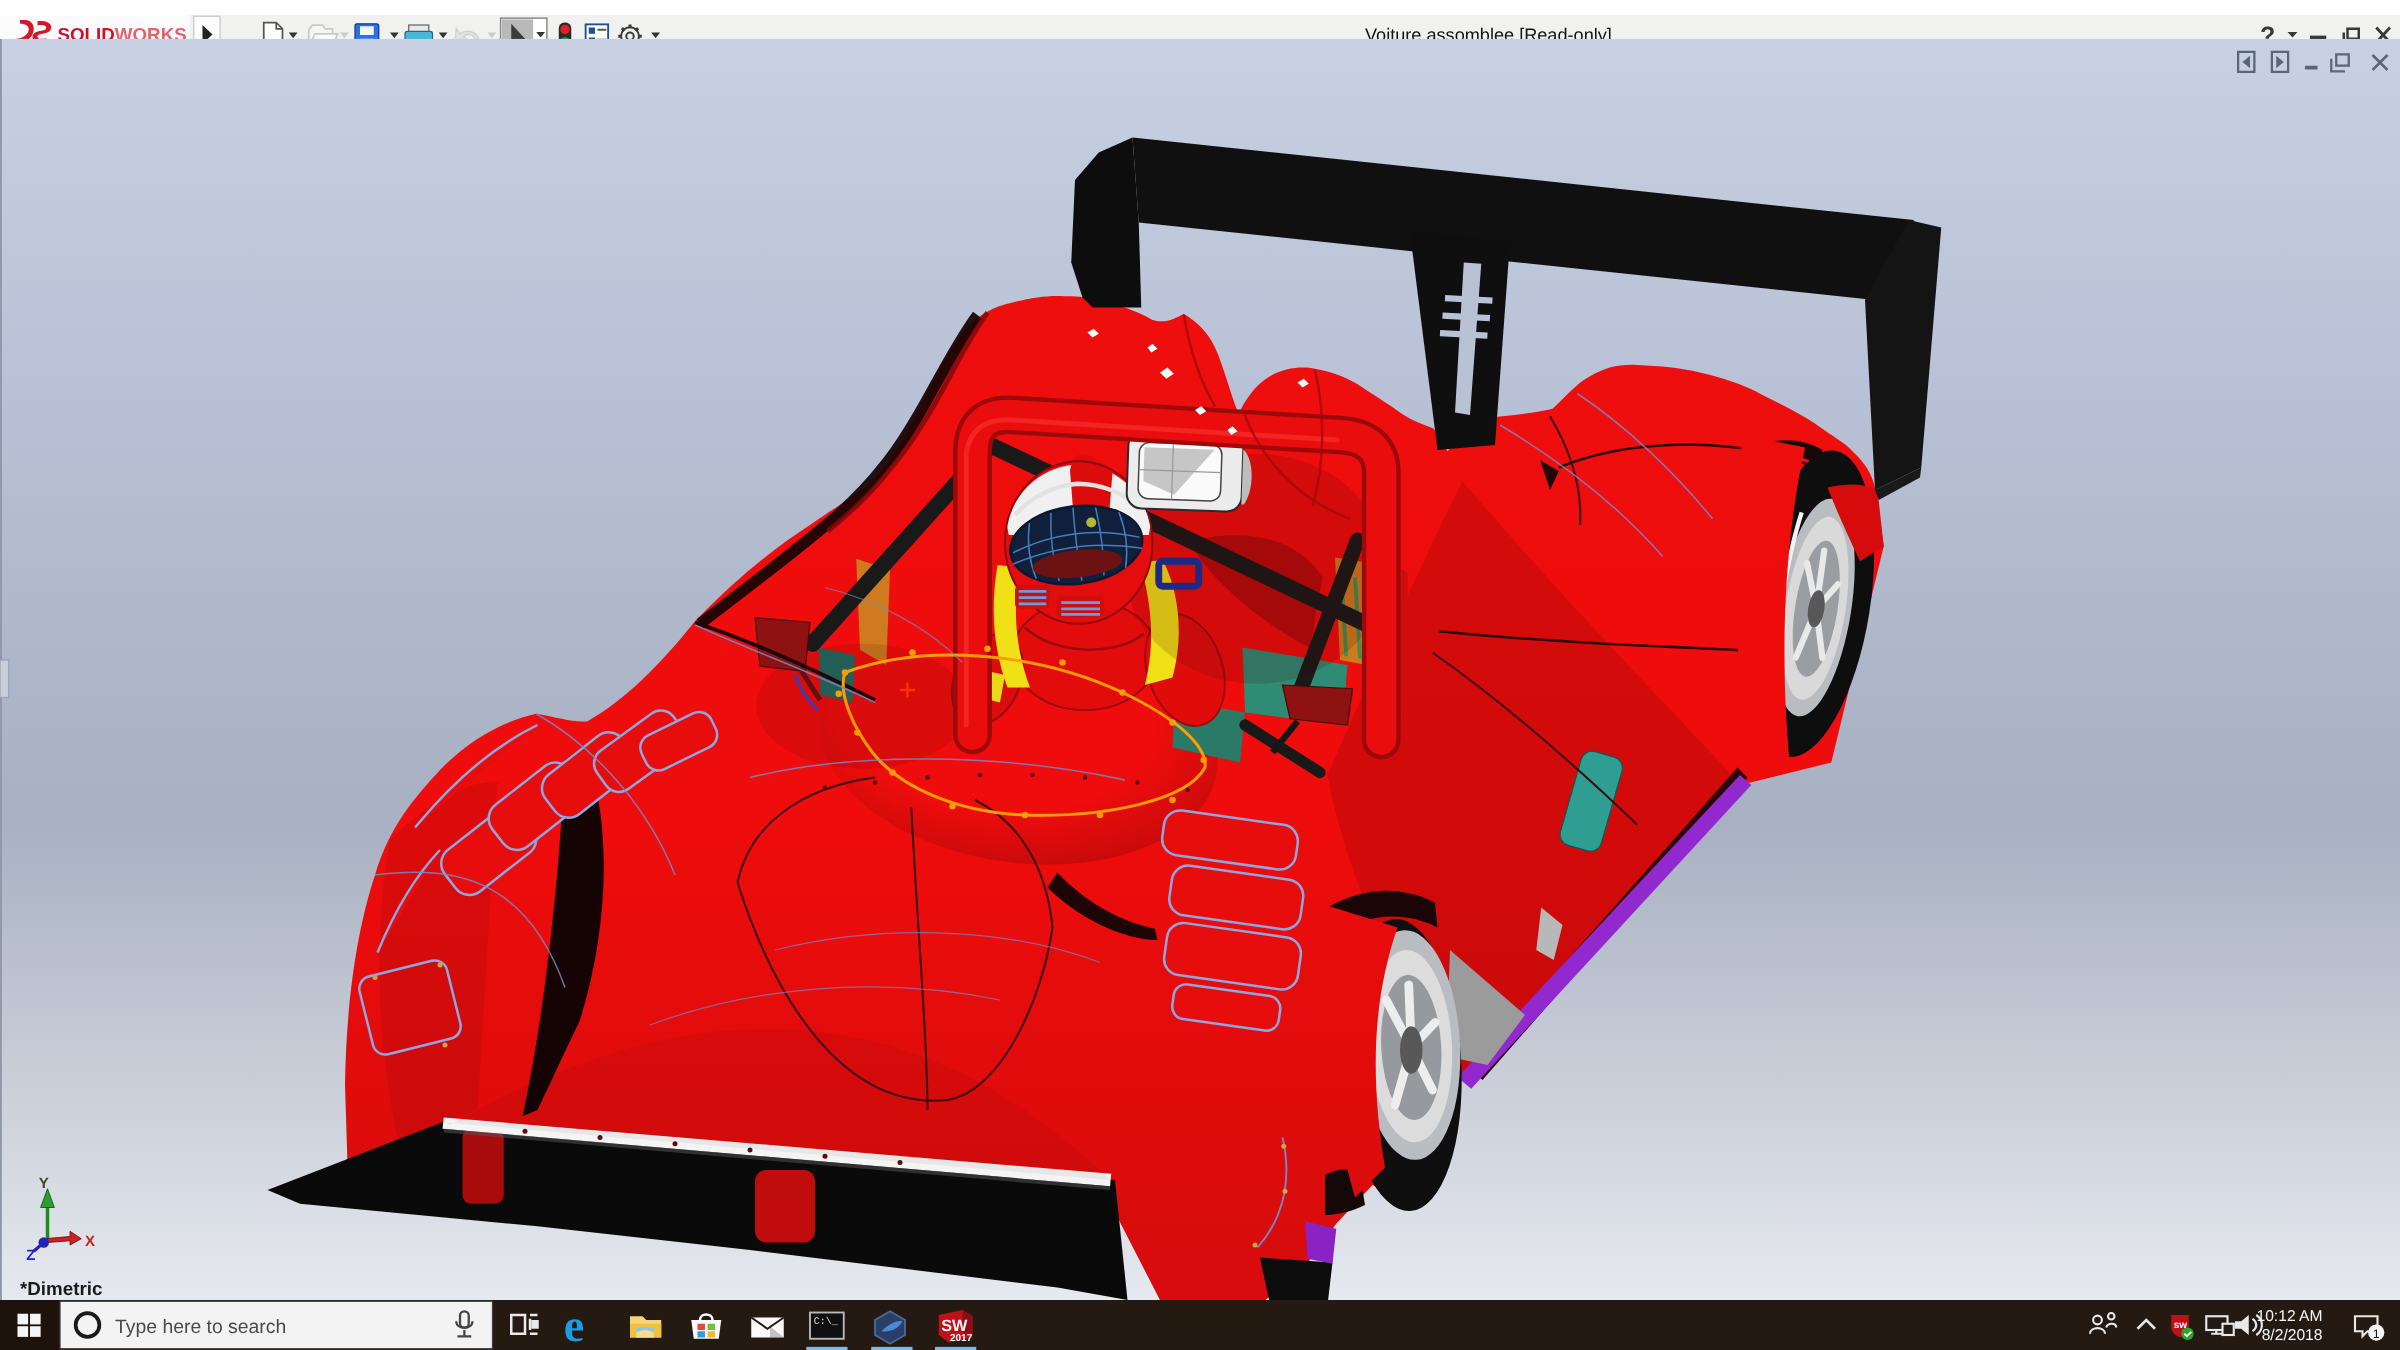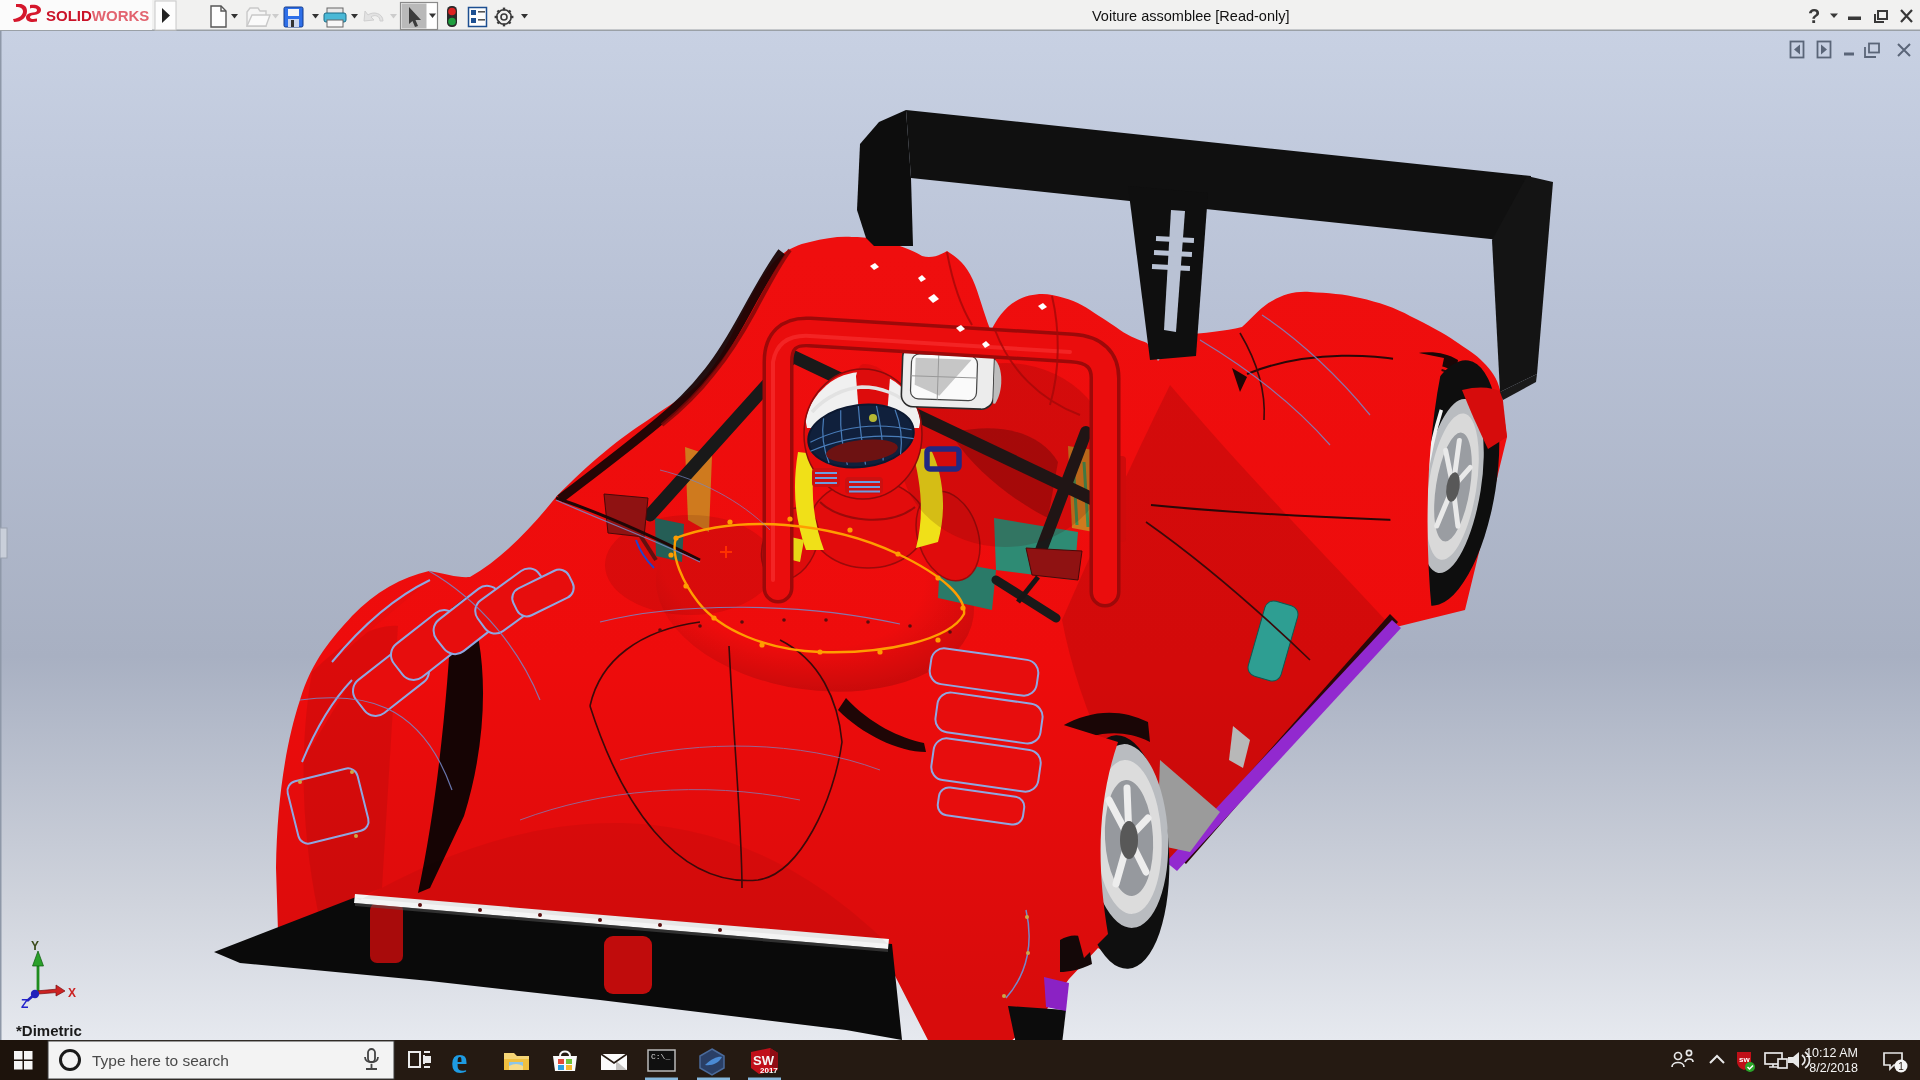--- a/index.html
+++ b/index.html
@@ -1,18 +1,18 @@
 <!DOCTYPE html>
 <html><head>
 <meta charset="utf-8">
 <style>
 * { margin:0; padding:0; box-sizing:border-box; }
 html,body { width:1920px; height:1080px; overflow:hidden; font-family:"Liberation Sans", sans-serif; background:#fff; }
 .abs { position:absolute; }
-#titlebar { position:absolute; top:0; left:0; width:1920px; height:31px; background:#d946ef; }
+#titlebar { position:absolute; top:12px; left:0; width:1920px; height:31px; background:#d946ef; }
 #viewport { position:absolute; top:31px; left:0; width:1920px; height:1009px; }
 #taskbar { position:absolute; top:1040px; left:0; width:1920px; height:40px; background:#1d4ed8; }
 </style>
 </head>
 <body>
 <div id="titlebar">
 <svg class="abs" style="left:0;top:0" width="1920" height="31" viewBox="0 0 1920 31">
   <rect x="0" y="0" width="1920" height="31" fill="#f1f1f0"></rect>
   <rect x="0" y="29.5" width="1920" height="1.5" fill="#9aa0a6"></rect>
 

